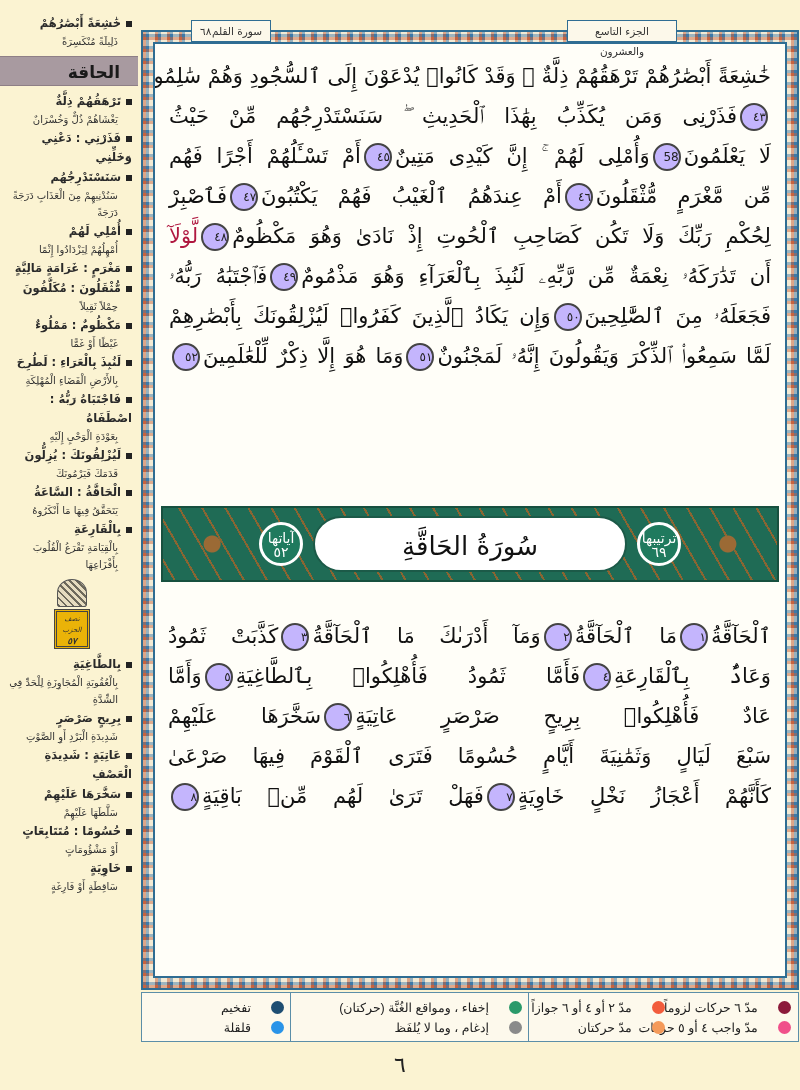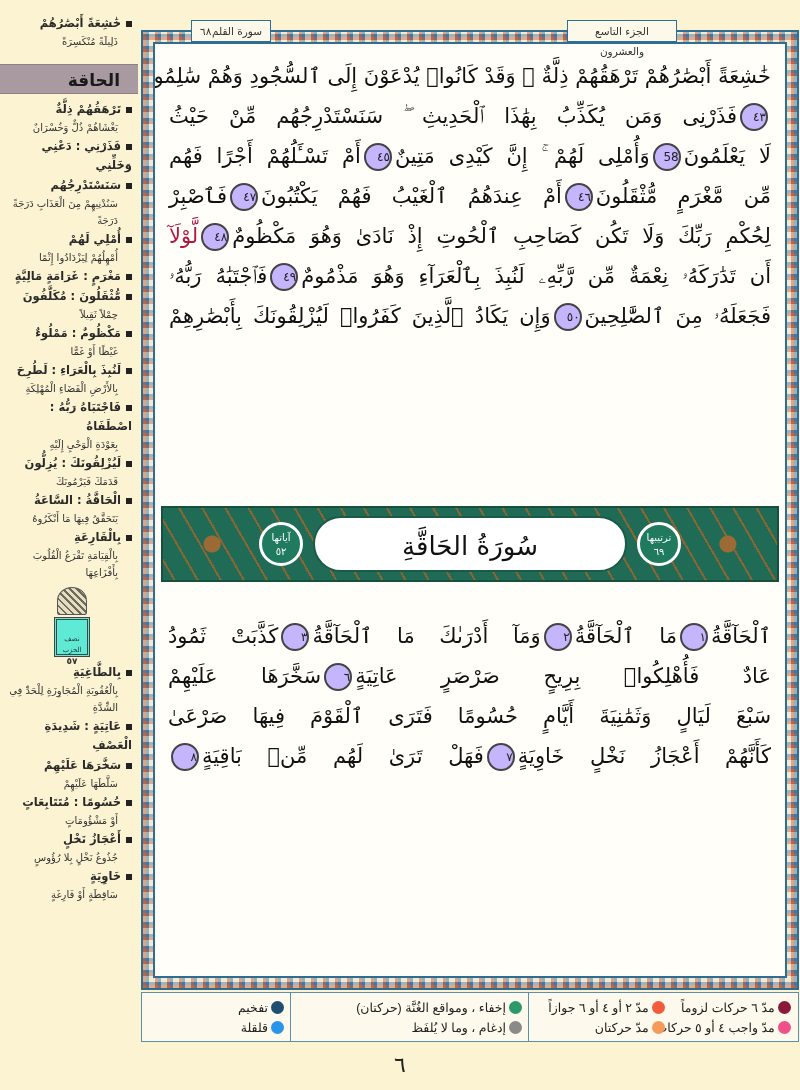--- a/index.html
+++ b/index.html
@@ -14,32 +14,32 @@
   .sidebar {
     position: absolute; left: 0; top: 0; width: 138px; height: 1090px;
     direction: rtl; text-align: right; padding: 14px 6px 0 4px;
     color: #222;
   }
   .gl-item { margin-bottom: 1px; }
   .gl-word { font-size: 11.5px; line-height: 19px; font-weight: bold; color: #2a2a2a; display: block; }
   .gl-word .bullet { display: inline-block; width: 6px; height: 6px; background: #222; margin-left: 5px; vertical-align: middle; }
   .gl-def { font-size: 10px; line-height: 17px; color: #333; display: block; padding-right: 14px; }
   .surah-tag {
-    margin: 14px -6px 6px -4px; background: #a89aa0; height: 30px;
+    margin: 6px -6px 6px -4px; background: #a89aa0; height: 30px;
     text-align: right; padding-right: 18px;
     font-size: 17px; line-height: 30px; font-weight: bold; color: #1a1a1a;
     border-top: 1px solid #8e7f86; border-bottom: 1px solid #8e7f86;
   }
   .hizb-marker {
     margin: 6px auto 6px 46px; width: 44px; text-align: center;
   }
   .hizb-top { width: 30px; height: 28px; margin: 0 auto; border-radius: 50% 50% 10% 10%;
     background: repeating-linear-gradient(45deg,#6e6a5c 0 2px,#e6dcc0 2px 5px); border: 1px solid #555; }
   .hizb-box { width: 36px; height: 40px; margin: 2px auto 0; border: 3px double #444;
-    font-size: 7px; line-height: 11px; color: #333; background: #5eead4; padding-top: 14px; }
+    font-size: 7px; line-height: 11px; color: #333; background: #eab308; padding-top: 2px; font-style: italic; }
   .hizb-box b { font-size: 9px; display: block; }
 
   
   .frame {
     position: absolute; left: 141px; top: 30px; width: 658px; height: 960px;
     background:
       repeating-linear-gradient(90deg, #c8633e 0 3px, #3d79a8 3px 6px, #f3ead4 6px 12px);
     border: 2px solid #2f6d93;
     padding: 10px;
   }
@@ -85,41 +85,41 @@
     border: 2px solid #17503f;
   }
   .banner-plate {
     position: absolute; left: 150px; right: 150px; top: 8px; bottom: 8px;
     background: #fff; border: 2px solid #1c5a48; border-radius: 30px;
     text-align: center; font-size: 26px; line-height: 56px; color: #111; direction: rtl;
   }
   .banner-medal {
     position: absolute; top: 14px; width: 44px; height: 44px; border-radius: 50%;
     background: #1f7a5e; border: 3px solid #fff; color: #fff; text-align: center;
-    font-size: 10px; line-height: 14px; padding-top: 6px; direction: rtl;
+    font-size: 14px; line-height: 14px; padding-top: 6px; direction: rtl;
   }
   .medal-right { right: 96px; }
   .medal-left { left: 96px; }
   .basmala {
     position: absolute; left: 0; right: 0; top: 566px; height: 40px; text-align: center;
     font-size: 22px; line-height: 40px; direction: rtl; color: #111;
   }
 
   
   .legend {
     position: absolute; left: 141px; top: 992px; width: 658px; height: 50px;
     border: 1px solid #5b8ea8; background: #fdf9ec; display: flex; direction: rtl;
     font-family: "Liberation Sans", sans-serif;
   }
   .lg-col { border-left: 1px solid #5b8ea8; padding: 4px 6px; display: flex; flex-direction: column; justify-content: space-around; }
   .lg-col:last-child { border-left: none; }
   .lg-col.c1 { width: 270px; }
   .lg-col.c2 { width: 238px; }
   .lg-col.c3 { flex: 1; }
-  .lg-row { display: flex; align-items: center; gap: 3px; font-size: 12.5px; color: #222; white-space: nowrap; }
+  .lg-row { display: flex; align-items: center; gap: 20px; font-size: 12.5px; color: #222; white-space: nowrap; }
   .dot { width: 13px; height: 13px; border-radius: 50%; display: inline-block; flex-shrink: 0; }
   .page-num { position: absolute; left: 0; right: 0; top: 1052px; text-align: center; font-size: 22px; color: #222; direction: rtl; }
 </style>
 </head>
 <body>
 
 <aside class="sidebar">
   <div class="gl-item">
     <span class="gl-word"><span class="bullet"></span><span>خَٰشِعَةً أَبْصَٰرُهُمْ</span></span>
     <span class="gl-def">ذَلِيلَةً مُنْكَسِرَةً</span>
@@ -181,33 +181,33 @@
       <span>الحزب</span>
       <b>٥٧</b>
     </div>
   </div>
 
   <div class="gl-item">
     <span class="gl-word"><span class="bullet"></span><span>بِالطَّاغِيَةِ</span></span>
     <span class="gl-def">بِالْعُقُوبَةِ الْمُجَاوِزَةِ لِلْحَدِّ فِي الشِّدَّةِ</span>
   </div>
   <div class="gl-item">
+    <span class="gl-word"><span class="bullet"></span><span>بِرِيحٍ صَرْصَرٍ</span></span>
+    <span class="gl-def">شَدِيدَةِ الْبَرْدِ أَوِ الصَّوْتِ</span>
+  </div>
+  <div class="gl-item">
     <span class="gl-word"><span class="bullet"></span><span>عَاتِيَةٍ : شَدِيدَةِ الْعَصْفِ</span></span>
   </div>
   <div class="gl-item">
     <span class="gl-word"><span class="bullet"></span><span>سَخَّرَهَا عَلَيْهِمْ</span></span>
     <span class="gl-def">سَلَّطَهَا عَلَيْهِمْ</span>
   </div>
   <div class="gl-item">
     <span class="gl-word"><span class="bullet"></span><span>حُسُومًا : مُتَتَابِعَاتٍ</span></span>
     <span class="gl-def">أَوْ مَشْؤُومَاتٍ</span>
-  </div>
-  <div class="gl-item">
-    <span class="gl-word"><span class="bullet"></span><span>أَعْجَازُ نَخْلٍ</span></span>
-    <span class="gl-def">جُذُوعُ نَخْلٍ بِلا رُؤُوسٍ</span>
   </div>
   <div class="gl-item">
     <span class="gl-word"><span class="bullet"></span><span>خَاوِيَةٍ</span></span>
     <span class="gl-def">سَاقِطَةٍ أَوْ فَارِغَةٍ</span>
   </div>
 </aside>
 
 <main class="frame">
   <div class="hdr-label hdr-juz">الجزء التاسع والعشرون</div>
   <div class="hdr-label hdr-surah">
@@ -218,37 +218,39 @@
   <div class="frame-inner">
 
     <div class="qtext" style="top:12px;">
       <span class="qline"><span>خَٰشِعَةً أَبْصَٰرُهُمْ تَرْهَقُهُمْ ذِلَّةٌ ۖ وَقَدْ كَانُوا۟ يُدْعَوْنَ إِلَى ٱلسُّجُودِ وَهُمْ سَٰلِمُونَ</span></span>
       <span class="qline"><span class="ayah-num">٤٣</span><span>فَذَرْنِى وَمَن يُكَذِّبُ بِهَٰذَا ٱلْحَدِيثِ ۖ سَنَسْتَدْرِجُهُم مِّنْ حَيْثُ</span></span>
       <span class="qline"><span>لَا يَعْلَمُونَ</span><span class="ayah-num">58</span><span>وَأُمْلِى لَهُمْ ۚ إِنَّ كَيْدِى مَتِينٌ</span><span class="ayah-num">٤٥</span><span>أَمْ تَسْـَٔلُهُمْ أَجْرًا فَهُم</span></span>
       <span class="qline"><span>مِّن مَّغْرَمٍ مُّثْقَلُونَ</span><span class="ayah-num">٤٦</span><span>أَمْ عِندَهُمُ ٱلْغَيْبُ فَهُمْ يَكْتُبُونَ</span><span class="ayah-num">٤٧</span><span>فَٱصْبِرْ</span></span>
       <span class="qline"><span>لِحُكْمِ رَبِّكَ وَلَا تَكُن كَصَاحِبِ ٱلْحُوتِ إِذْ نَادَىٰ وَهُوَ مَكْظُومٌ</span><span class="ayah-num">٤٨</span><span class="c-crimson">لَّوْلَآ</span></span>
       <span class="qline"><span>أَن تَدَٰرَكَهُۥ نِعْمَةٌ مِّن رَّبِّهِۦ لَنُبِذَ بِٱلْعَرَآءِ وَهُوَ مَذْمُومٌ</span><span class="ayah-num">٤٩</span><span>فَٱجْتَبَٰهُ رَبُّهُۥ</span></span>
       <span class="qline"><span>فَجَعَلَهُۥ مِنَ ٱلصَّٰلِحِينَ</span><span class="ayah-num">٥٠</span><span>وَإِن يَكَادُ ٱلَّذِينَ كَفَرُوا۟ لَيُزْلِقُونَكَ بِأَبْصَٰرِهِمْ</span></span>
+      <span class="qline"><span>لَمَّا سَمِعُوا۟ ٱلذِّكْرَ وَيَقُولُونَ إِنَّهُۥ لَمَجْنُونٌ</span><span class="ayah-num">٥١</span><span>وَمَا هُوَ إِلَّا ذِكْرٌ لِّلْعَٰلَمِينَ</span><span class="ayah-num">٥٢</span></span>
     </div>
 
     <div class="banner" style="top:462px;">
       <div class="banner-medal medal-right">
         <span>ترتيبها</span><br>
         <span>٦٩</span>
       </div>
       <div class="banner-plate">سُورَةُ الحَاقَّةِ</div>
       <div class="banner-medal medal-left">
         <span>آياتها</span><br>
         <span>٥٢</span>
       </div>
     </div>
 
 
     <div class="qtext" style="top:572px;padding-left:13px;">
       <span class="qline"><span>ٱلْحَآقَّةُ</span><span class="ayah-num">١</span><span>مَا ٱلْحَآقَّةُ</span><span class="ayah-num">٢</span><span>وَمَآ أَدْرَىٰكَ مَا ٱلْحَآقَّةُ</span><span class="ayah-num">٣</span><span>كَذَّبَتْ ثَمُودُ</span></span>
+      <span class="qline"><span>وَعَادٌۢ بِٱلْقَارِعَةِ</span><span class="ayah-num">٤</span><span>فَأَمَّا ثَمُودُ فَأُهْلِكُوا۟ بِٱلطَّاغِيَةِ</span><span class="ayah-num">٥</span><span>وَأَمَّا</span></span>
       <span class="qline"><span>عَادٌ فَأُهْلِكُوا۟ بِرِيحٍ صَرْصَرٍ عَاتِيَةٍ</span><span class="ayah-num">٦</span><span>سَخَّرَهَا عَلَيْهِمْ</span></span>
       <span class="qline"><span>سَبْعَ لَيَالٍ وَثَمَٰنِيَةَ أَيَّامٍ حُسُومًا فَتَرَى ٱلْقَوْمَ فِيهَا صَرْعَىٰ</span></span>
       <span class="qline"><span>كَأَنَّهُمْ أَعْجَازُ نَخْلٍ خَاوِيَةٍ</span><span class="ayah-num">٧</span><span>فَهَلْ تَرَىٰ لَهُم مِّنۢ بَاقِيَةٍ</span><span class="ayah-num">٨</span></span>
     </div>
   </div>
 </main>
 
 <section class="legend">
   <div class="lg-col c1" style="flex-direction:row; flex-wrap:wrap; align-content:space-around;">
     <div class="lg-row" style="width:48%">

